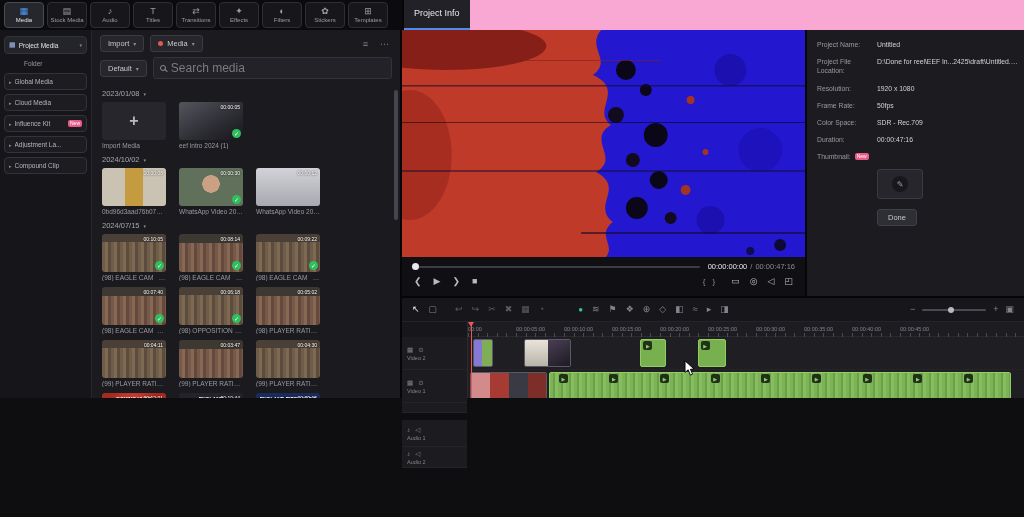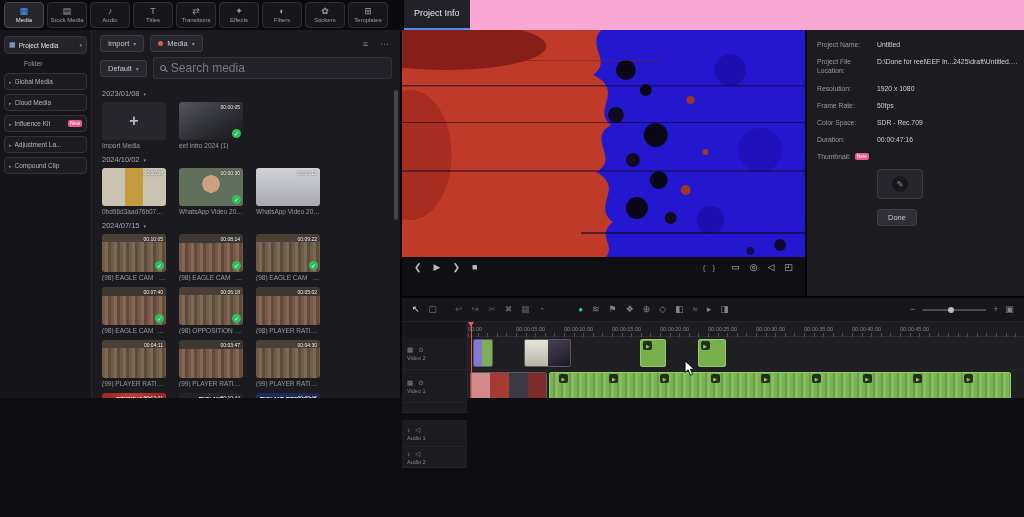--- a/index.html
+++ b/index.html
@@ -458,20 +458,28 @@
               <circle cx="285" cy="160" r="5" fill="#a33324"></circle>
               <rect x="0" y="55" width="405" height="1.5" fill="#150b30" opacity="0.6"></rect>
               <rect x="0" y="92" width="405" height="1" fill="#000" opacity="0.5"></rect>
               <rect x="0" y="140" width="405" height="2" fill="#150b30" opacity="0.5"></rect>
               <rect x="60" y="30" width="200" height="1" fill="#7a2418" opacity="0.6"></rect>
               <rect x="180" y="202" width="225" height="2" fill="#10082a" opacity="0.6"></rect>
               <circle cx="380" cy="215" r="6" fill="#0a0718" opacity="0.85"></circle>
               <circle cx="350" cy="221" r="4" fill="#0a0718" opacity="0.7"></circle>
             </svg>
           </div>
+          <div class="scrub">
+            <div class="scrubline">
+              <span class="knob"></span>
+            </div>
+            <div class="tc">
+              <span class="cur">00:00:00:00</span><span class="sep">/</span><span class="tot">00:00:47:16</span>
+            </div>
+          </div>
           <div class="pcontrols">
             <div class="pcg transport">
                 <span class="pc">❮</span>
                 <span class="pc">▶</span>
                 <span class="pc">❯</span>
                 <span class="pc">■</span>
               </div>
             <div class="pcg marks">
                 <span class="pc">{</span>
                 <span class="pc">}</span>

